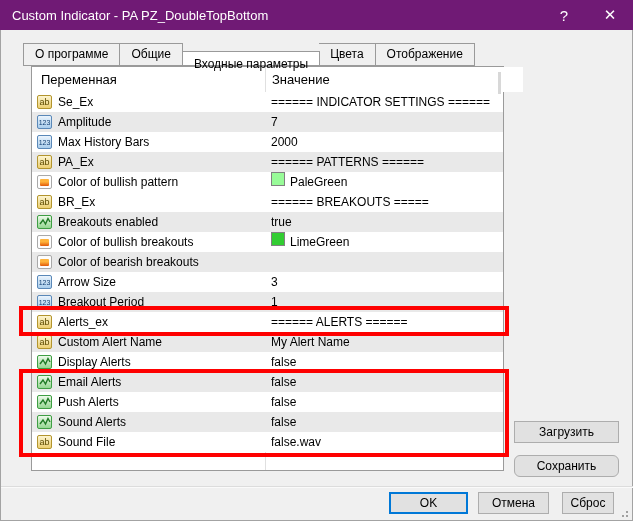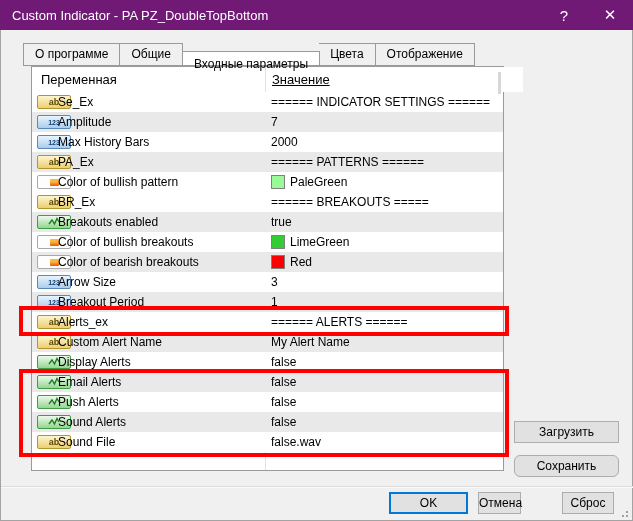--- a/index.html
+++ b/index.html
@@ -18,55 +18,55 @@
   .tab{box-sizing:border-box;height:23px;line-height:21px;padding:0 11px;font-size:12px;
        background:#f0f0f0;border:1px solid #9a9a9a;border-left:none;color:#000;}
   .tab:first-child{border-left:1px solid #9a9a9a;}
   .tab.active{height:15px;line-height:25px;background:#fff;border-left:1px solid #9a9a9a;
        position:relative;z-index:2;margin:0 -1px;}
   
   .table{position:absolute;left:30px;top:66px;width:473px;height:405px;background:#fff;
          box-sizing:border-box;border:1px solid #9a9a9a;z-index:1;}
   .thead{position:absolute;left:0;top:0;width:100%;height:25px;background:#fff;font-size:13px;color:#000;padding-left:20px;}
   .th1{position:absolute;left:9px;top:5px;}
-  .th2{position:absolute;left:240px;top:5px;text-decoration:underline;}
+  .th2{position:absolute;left:240px;top:5px;}
   .tbody{position:absolute;left:0;top:25px;width:100%;}
   .row{position:relative;width:100%;height:20px;background:#fff;font-size:12px;color:#000;}
   .row.alt{background:#e9e9e9;}
   .pname{position:absolute;left:26px;top:0;line-height:20px;white-space:nowrap;}
   .pval{position:absolute;left:239px;top:0;right:2px;line-height:20px;white-space:nowrap;
-        display:flex;align-items:center;}
+        display:flex;align-items:flex-start;}
   .swatch{display:inline-block;width:12px;height:12px;border:1px solid #808080;margin-right:5px;
           box-sizing:content-box;}
   .vdivider{position:absolute;left:233px;top:0;width:1px;height:100%;background:#e0e0e0;}
   .scroll-sliver{position:absolute;right:2px;top:5px;width:3px;height:22px;background:#d8d8d8;}
   
-  .icon{position:absolute;left:5px;top:3px;width:34px;height:14px;border-radius:2px;
+  .icon{position:absolute;left:5px;top:3px;width:15px;height:14px;border-radius:2px;
         box-sizing:border-box;display:flex;align-items:center;justify-content:center;
-        font-family:"Liberation Sans",sans-serif;font-weight:bold;}
+        font-family:"Liberation Sans",sans-serif;font-weight:normal;}
   .icon.t-ab{background:linear-gradient(#fdf5d0,#eccf72);border:1px solid #b3952e;color:#5d4a00;font-size:9px;}
   .icon.t-num{background:linear-gradient(#eaf4fd,#a9cdec);border:1px solid #5a88b8;color:#123f73;font-size:7px;}
   .icon.t-color{background:#fdfdfd;border:1px solid #a9a9a9;}
   .icon.t-color .bar{width:9px;height:7px;border-radius:1px;background:linear-gradient(#ffb43c 40%,#e2590a);}
   .icon.t-bool{background:linear-gradient(#edfaea,#93d690);border:1px solid #3f9e43;}
   
   .redrect{position:absolute;border:4px solid #fe0000;box-sizing:border-box;pointer-events:none;z-index:5;}
   .r1{left:18px;top:306px;width:490px;height:30px;}
   .r2{left:18px;top:369px;width:490px;height:88px;}
   
   button{font-family:"Liberation Sans",sans-serif;font-size:12px;color:#000;
          background:#e1e1e1;border:1px solid #adadad;padding:0;cursor:default;}
   .sidebtn{position:absolute;left:513px;width:105px;height:22px;}
   .b-load{top:421px;}
   .b-save{top:455px;border-radius:6px;}
   .hsep{position:absolute;left:0;top:486px;width:633px;height:1px;background:#dcdcdc;
         border-bottom:1px solid #fafafa;}
   .okbtn{position:absolute;left:388px;top:492px;width:79px;height:22px;border:2px solid #0078d7;
          background:#e1e1e1;}
-  .btn.cancel{position:absolute;left:477px;top:492px;width:43px;height:22px;}
+  .btn.cancel{position:absolute;left:477px;top:492px;width:71px;height:22px;}
   .btn.reset{position:absolute;left:561px;top:492px;width:52px;height:22px;}
   
   .grip{position:absolute;right:4px;bottom:3px;width:10px;height:10px;}
   .grip i{position:absolute;width:2px;height:2px;background:#a0a0a0;}
   .grip i:nth-child(1){right:0;bottom:0;}
   .grip i:nth-child(2){right:4px;bottom:0;}
   .grip i:nth-child(3){right:0;bottom:4px;}
 </style>
 </head>
 <body>
@@ -160,24 +160,20 @@
           <span class="pval">
             <span class="swatch" style="background: rgb(50, 205, 50);"></span>
             <span>LimeGreen</span>
           </span>
         </div>
         <div class="row alt">
           <span class="icon t-color">
             <span class="bar"></span>
           </span>
           <span class="pname">Color of bearish breakouts</span>
-          <span class="pval">
-            <span class="swatch" style="background: rgb(255, 0, 0);"></span>
-            <span>Red</span>
-          </span>
         </div>
         <div class="row">
           <span class="icon t-num">123</span>
           <span class="pname">Arrow Size</span>
           <span class="pval">
             <span>3</span>
           </span>
         </div>
         <div class="row alt">
           <span class="icon t-num">123</span>

